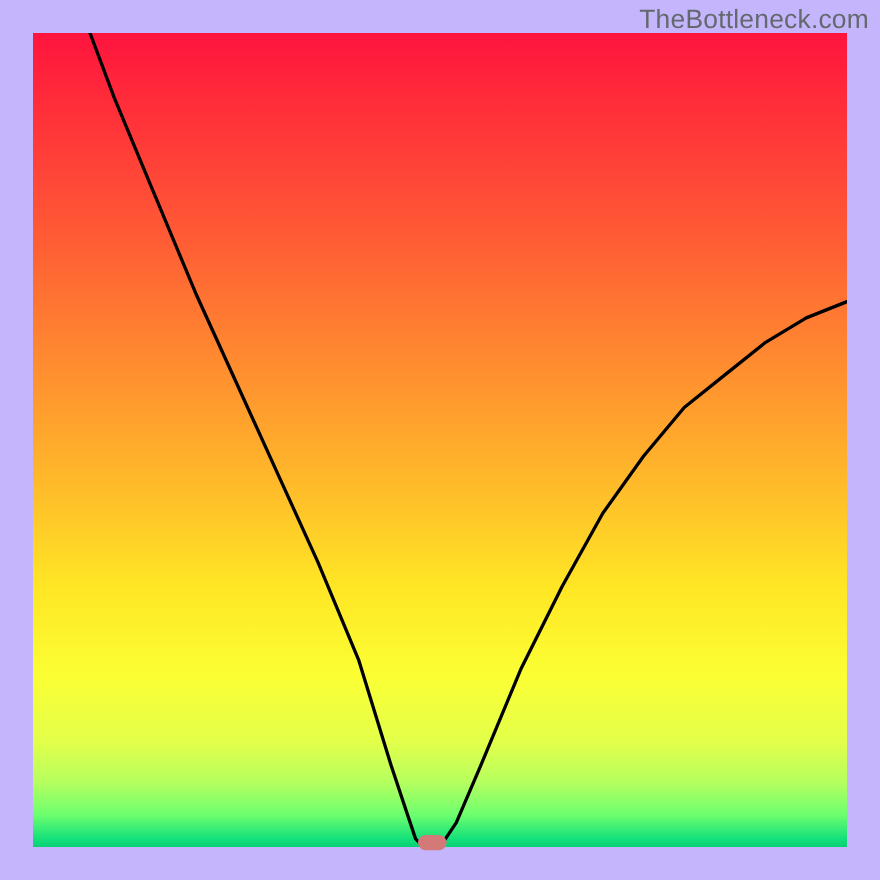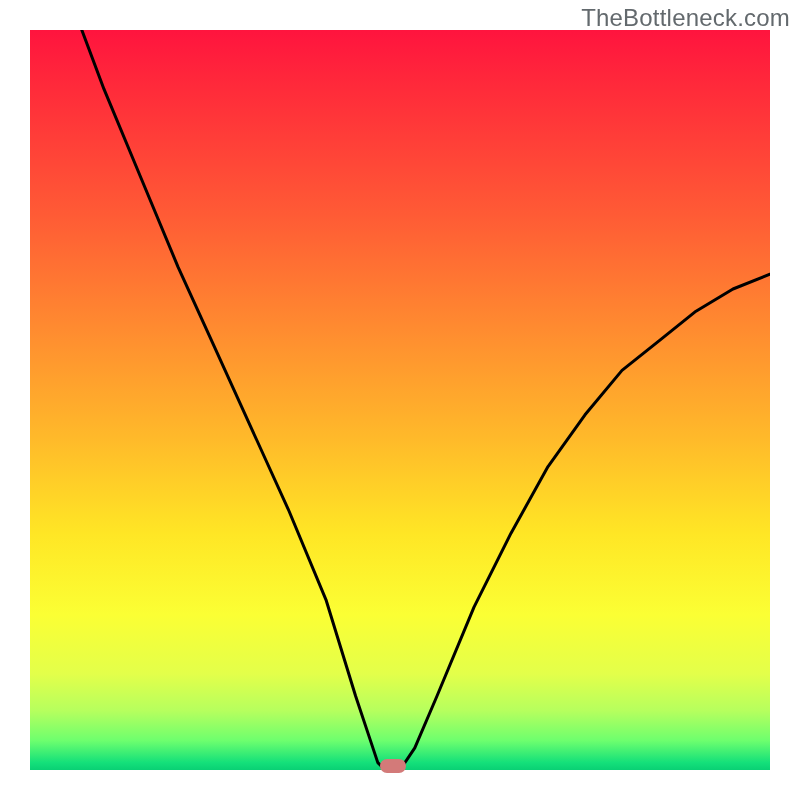--- a/index.html
+++ b/index.html
@@ -8,21 +8,21 @@
     width: 800px;
     height: 800px;
     overflow: hidden;
     background: #000;
     font-family: Arial, Helvetica, sans-serif;
   }
   .frame {
     position: relative;
     width: 800px;
     height: 800px;
-    background: #ffffff;
+    background: #c4b5fd;
   }
   .attribution {
     position: absolute;
     top: 4px;
     right: 10px;
     color: #63696d;
     font-size: 24px;
     font-weight: 500;
     letter-spacing: 0.2px;
   }

